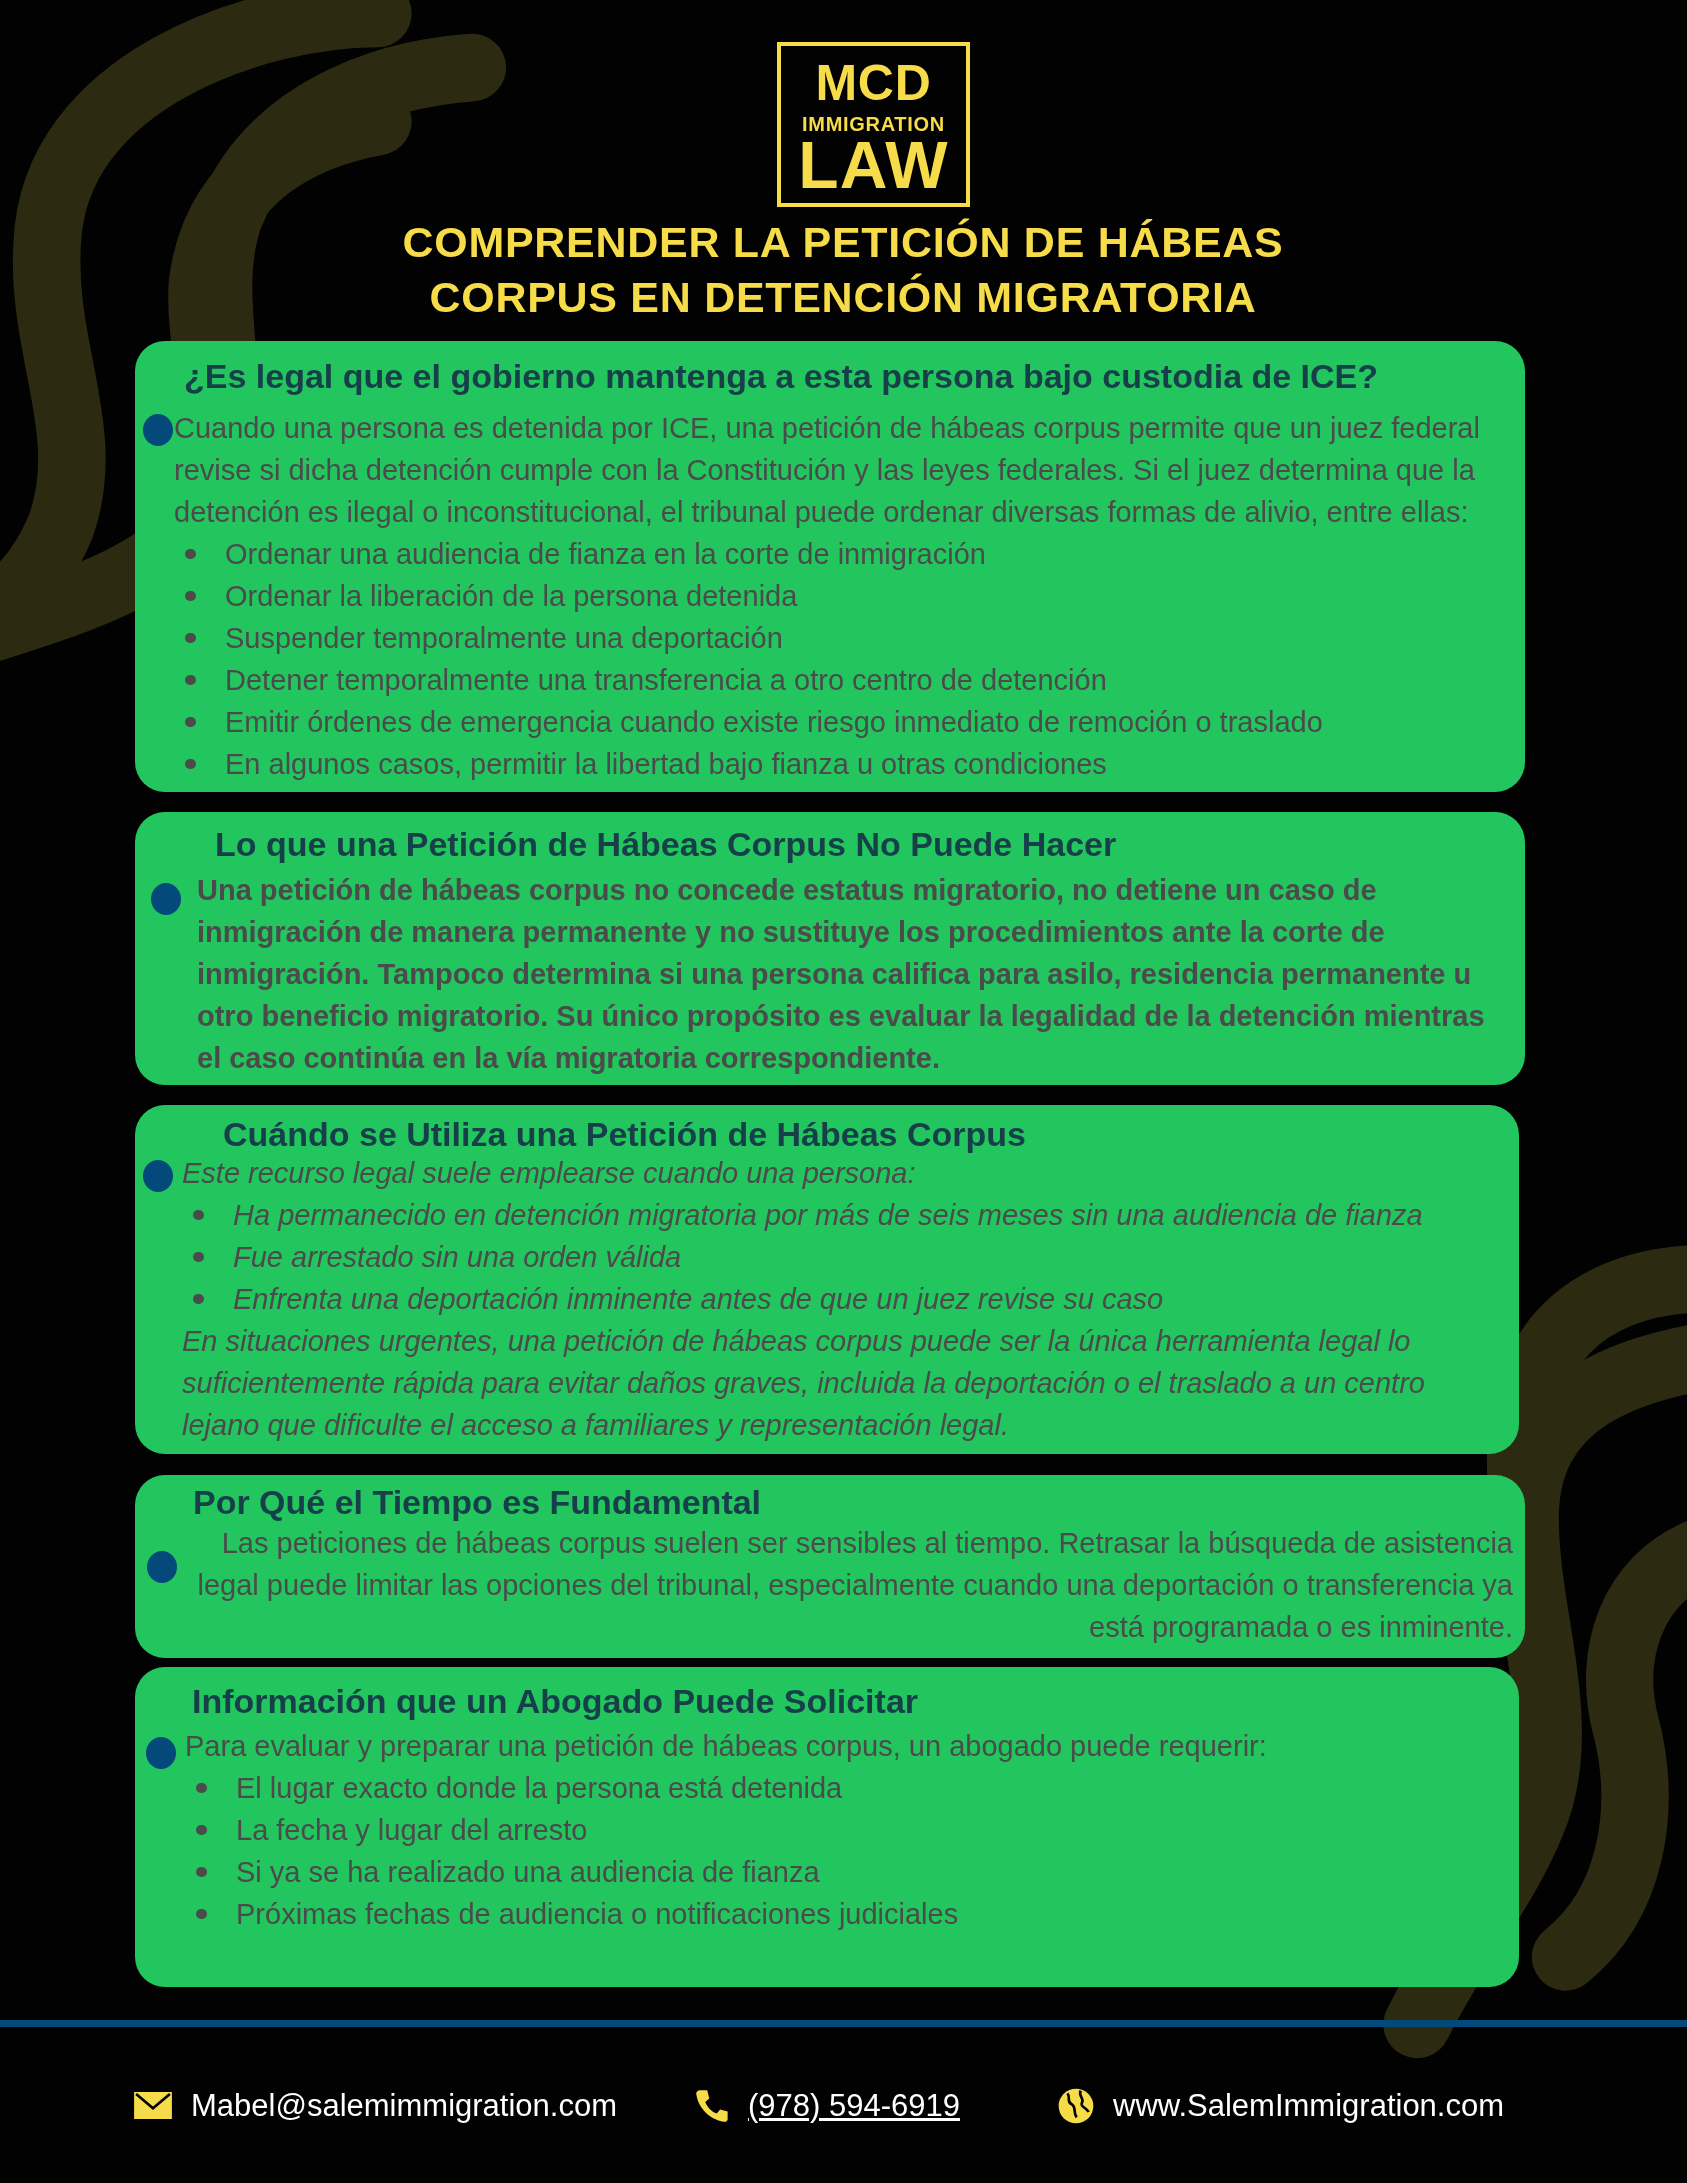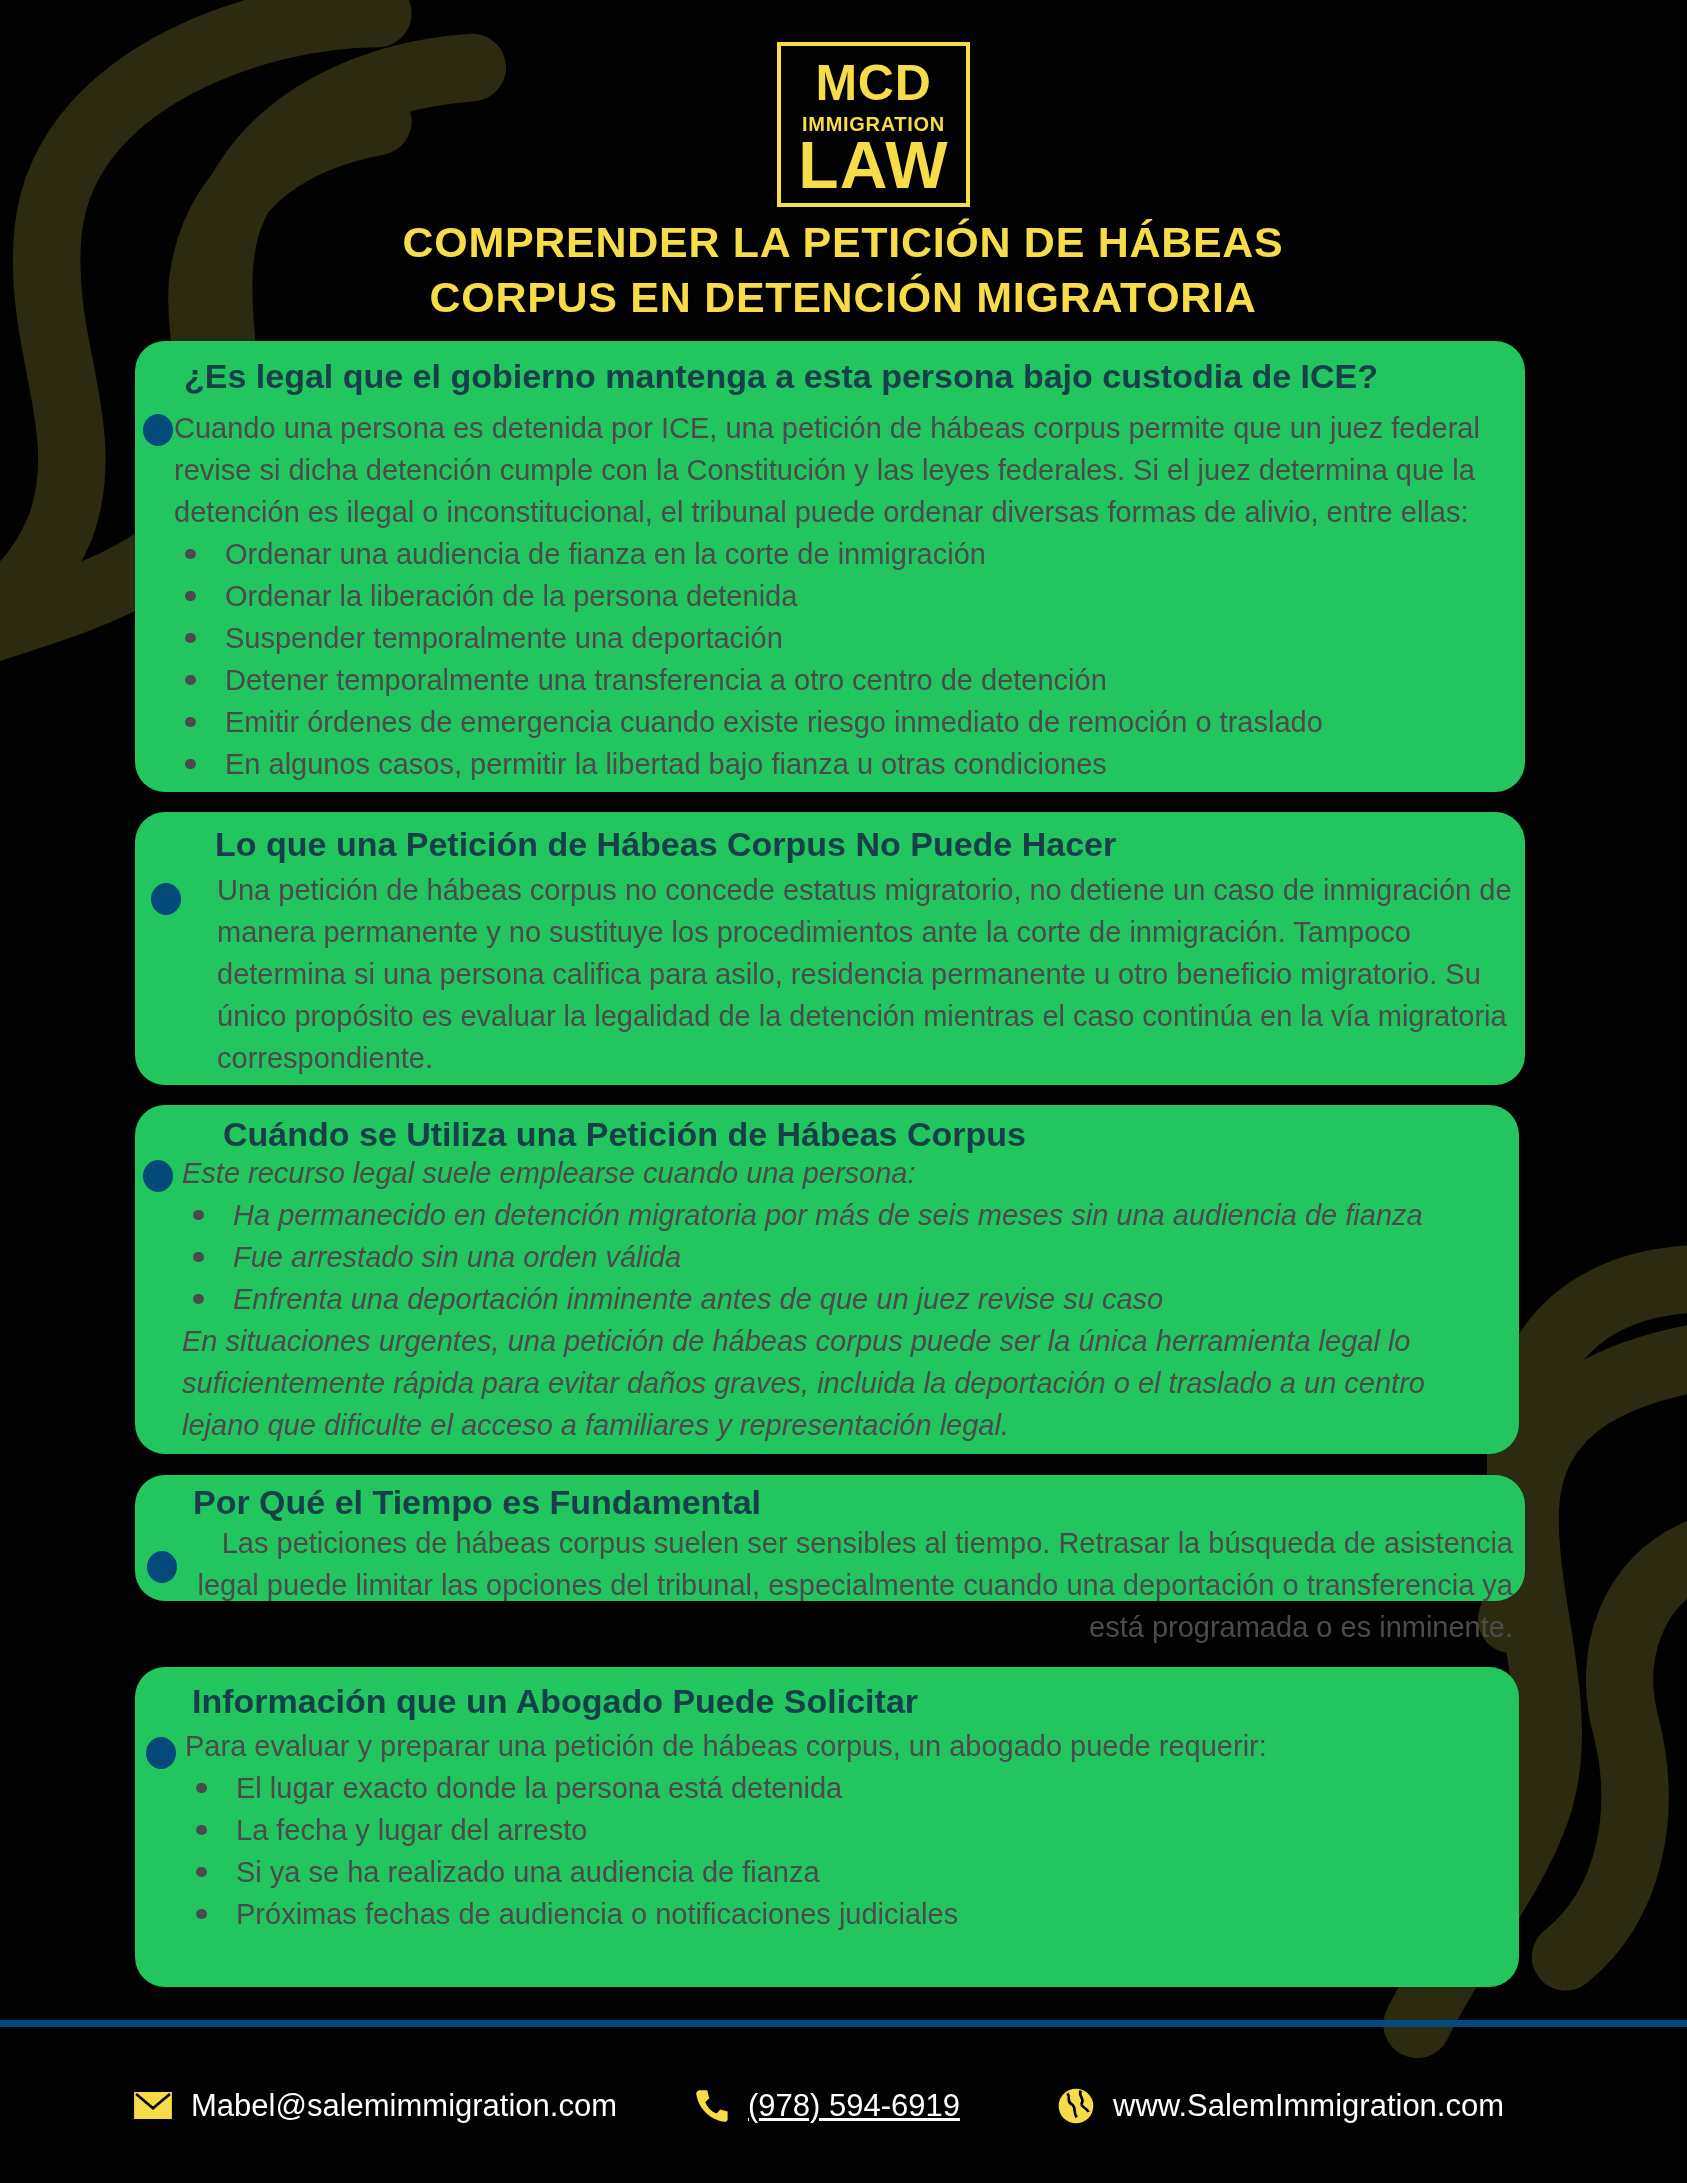--- a/index.html
+++ b/index.html
@@ -98,40 +98,40 @@
       <li>Detener temporalmente una transferencia a otro centro de detención</li>
       <li>Emitir órdenes de emergencia cuando existe riesgo inmediato de remoción o traslado</li>
       <li>En algunos casos, permitir la libertad bajo fianza u otras condiciones</li>
     </ul>
   </div>
 </div>
 
 <div class="card" style="top:812px; height:273px; width:1390px;">
   <h2 style="left:80px; top:12px;">Lo que una Petición de Hábeas Corpus No Puede Hacer</h2>
   <span class="dot" style="left:16px; top:71px;"></span>
-  <div class="body" style="left:82px; top:57px; width:1309px;">
+  <div class="body" style="left:62px; top:57px; width:1309px;font-weight:bold;">
     <p>Una petición de hábeas corpus no concede estatus migratorio, no detiene un caso de inmigración de manera permanente y no sustituye los procedimientos ante la corte de inmigración. Tampoco determina si una persona califica para asilo, residencia permanente u otro beneficio migratorio. Su único propósito es evaluar la legalidad de la detención mientras el caso continúa en la vía migratoria correspondiente.</p>
   </div>
 </div>
 
 <div class="card" style="top:1105px; height:349px; width:1384px;">
   <h2 style="left:88px; top:9.4px;">Cuándo se Utiliza una Petición de Hábeas Corpus</h2>
   <span class="dot" style="left:8px; top:55px;"></span>
   <div class="body" style="left:47px; top:47px; width:1323px;font-style:italic;">
     <p>Este recurso legal suele emplearse cuando una persona:</p>
     <ul>
       <li>Ha permanecido en detención migratoria por más de seis meses sin una audiencia de fianza</li>
       <li>Fue arrestado sin una orden válida</li>
       <li>Enfrenta una deportación inminente antes de que un juez revise su caso</li>
     </ul>
     <p>En situaciones urgentes, una petición de hábeas corpus puede ser la única herramienta legal lo suficientemente rápida para evitar daños graves, incluida la deportación o el traslado a un centro lejano que dificulte el acceso a familiares y representación legal.</p>
   </div>
 </div>
 
-<div class="card" style="top:1475px; height:126px; width:1390px;">
+<div class="card" style="top:1475px; height:183px; width:1390px;">
   <h2 style="left:58px; top:6.7px;">Por Qué el Tiempo es Fundamental</h2>
   <span class="dot" style="left:12px; top:76px;"></span>
   <div class="body" style="left:55px; top:47px; width:1323px;text-align:right;">
     <p>Las peticiones de hábeas corpus suelen ser sensibles al tiempo. Retrasar la búsqueda de asistencia legal puede limitar las opciones del tribunal, especialmente cuando una deportación o transferencia ya está programada o es inminente.</p>
   </div>
 </div>
 
 <div class="card" style="top:1667px; height:320px; width:1384px;">
   <h2 style="left:57px; top:13.5px;">Información que un Abogado Puede Solicitar</h2>
   <span class="dot" style="left:10.8px; top:70px;"></span>

